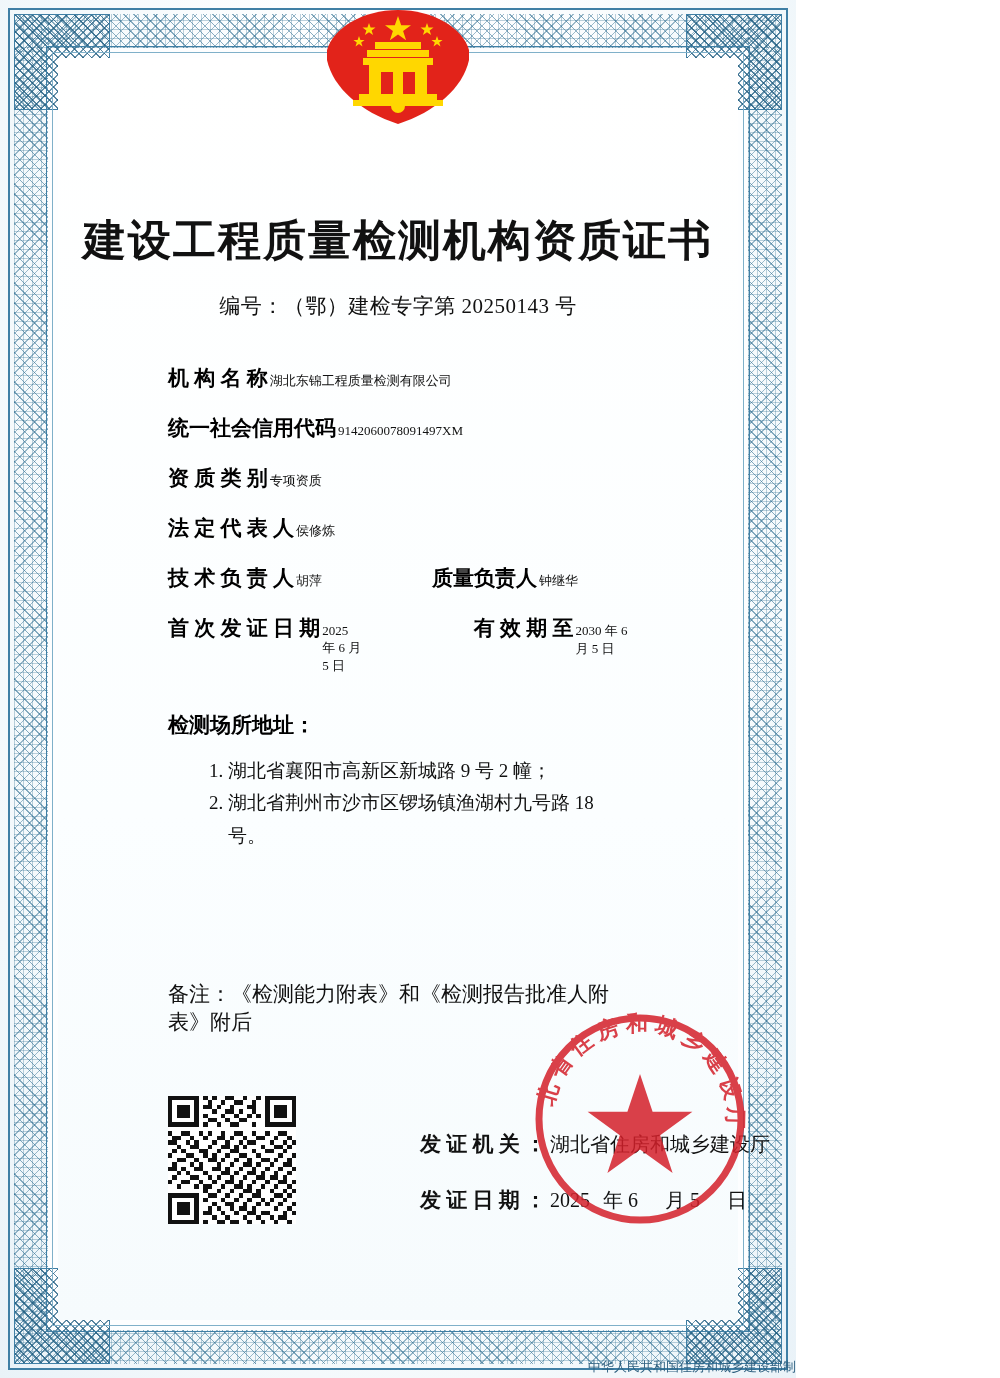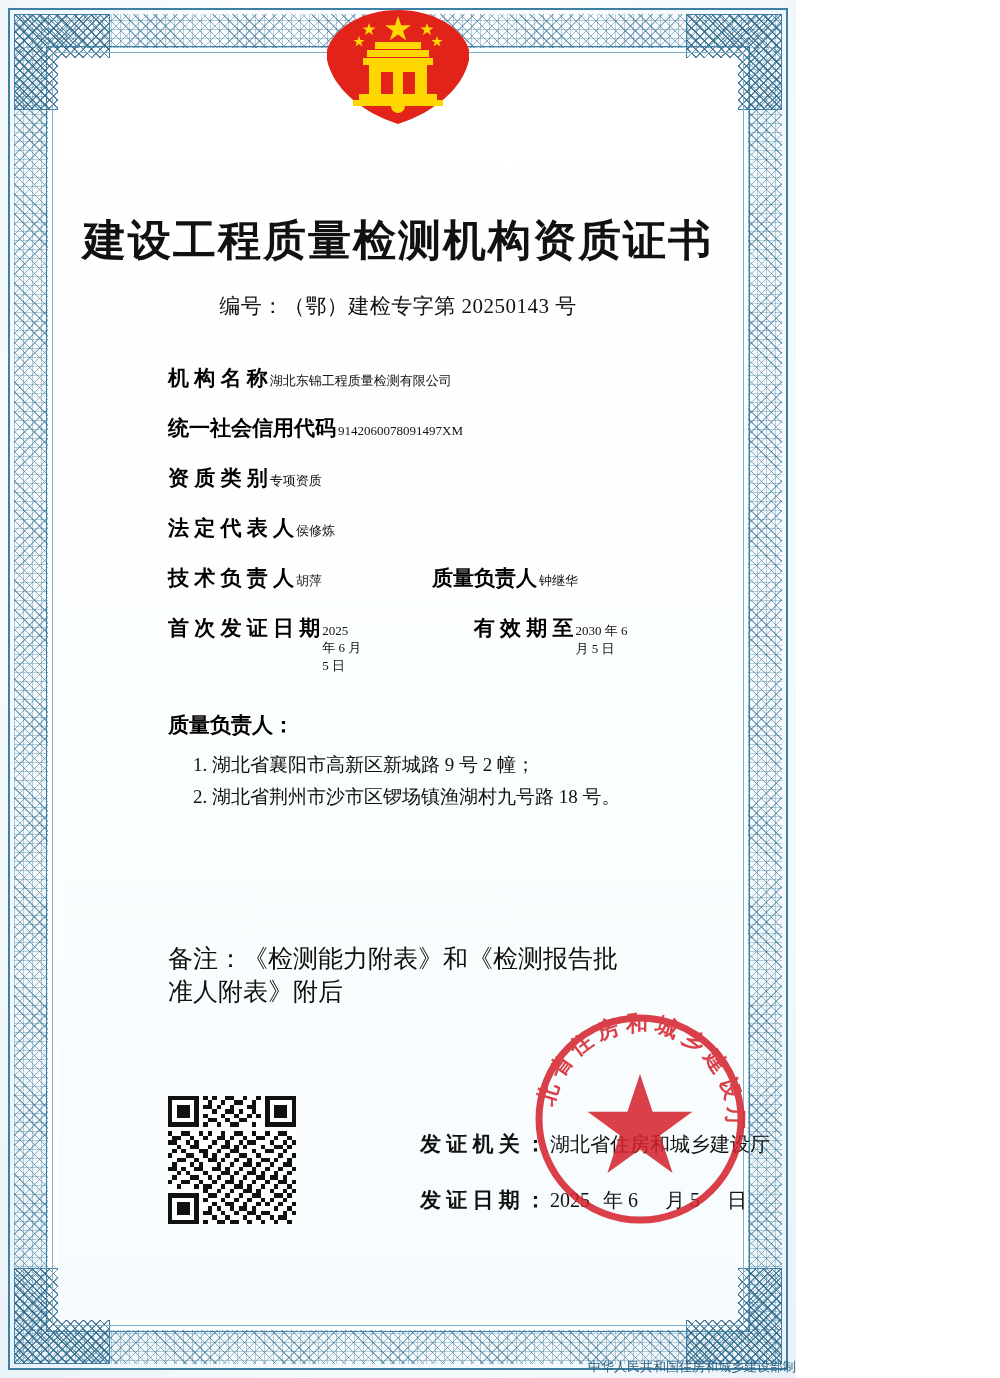--- a/index.html
+++ b/index.html
@@ -149,31 +149,31 @@
   .places {
     padding: 14px 168px 0 168px;
   }
   .places-title {
     font-weight: bold;
     font-size: 21px;
     color: #000;
     margin-bottom: 10px;
   }
   .places ol {
-    margin: 0;
+    margin: 16px;
     padding-left: 44px;
     font-size: 19px;
     line-height: 1.7;
     color: #111;
   }
 
   .remark {
     padding: 0 168px;
     margin-top: 128px;
-    font-size: 25px;
+    font-size: 21px;
     color: #111;
   }
 
   
   .bottom {
     position: absolute;
     left: 0; right: 0;
     top: 1080px;
     z-index: 4;
   }
@@ -319,21 +319,21 @@
         <span class="pair second">
           <span class="lbl">有 效 期 至</span>
           <span class="val">2030 年 6 月 5 日</span>
         </span>
       </div>
 
 
     </div>
 
     <div class="places">
-      <div class="places-title">质量负责人：</div>
+      <div class="places-title">检测场所地址：</div>
       <ol>
         <li>湖北省襄阳市高新区新城路 9 号 2 幢；</li>
         <li>湖北省荆州市沙市区锣场镇渔湖村九号路 18 号。</li>
       </ol>
     </div>
 
     <div class="remark">备注：《检测能力附表》和《检测报告批准人附表》附后</div>
 
   </div>
 

